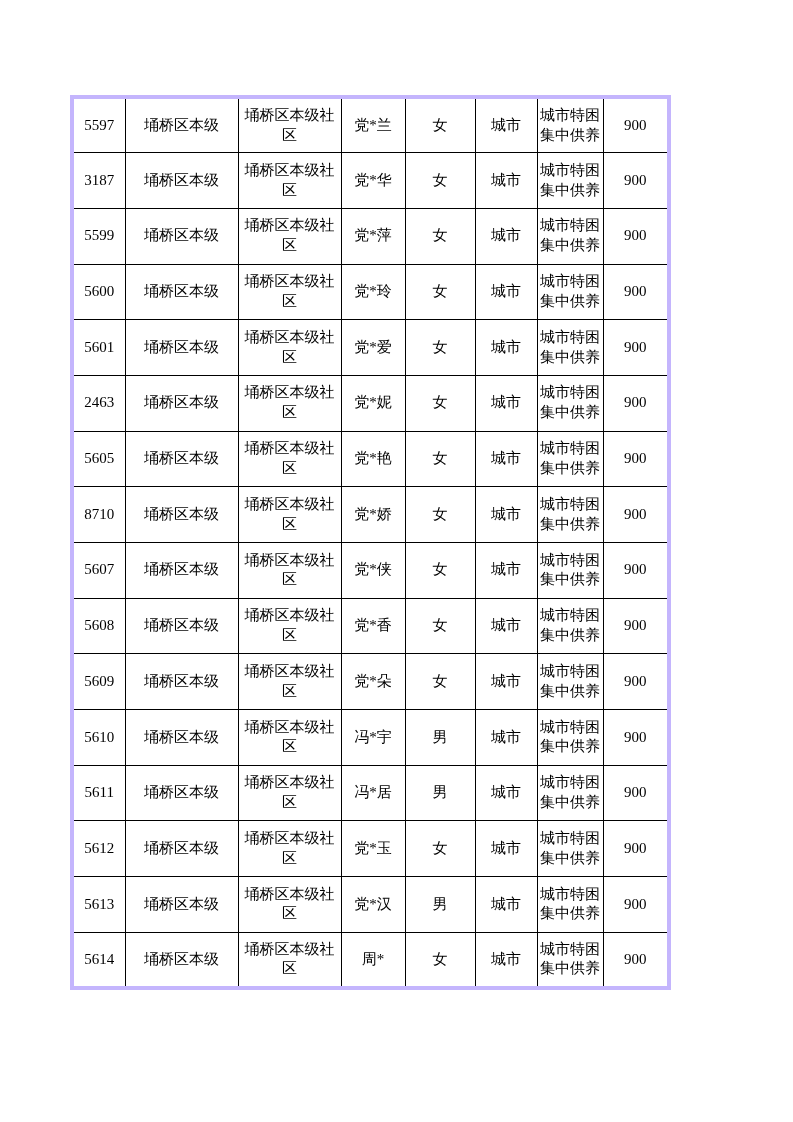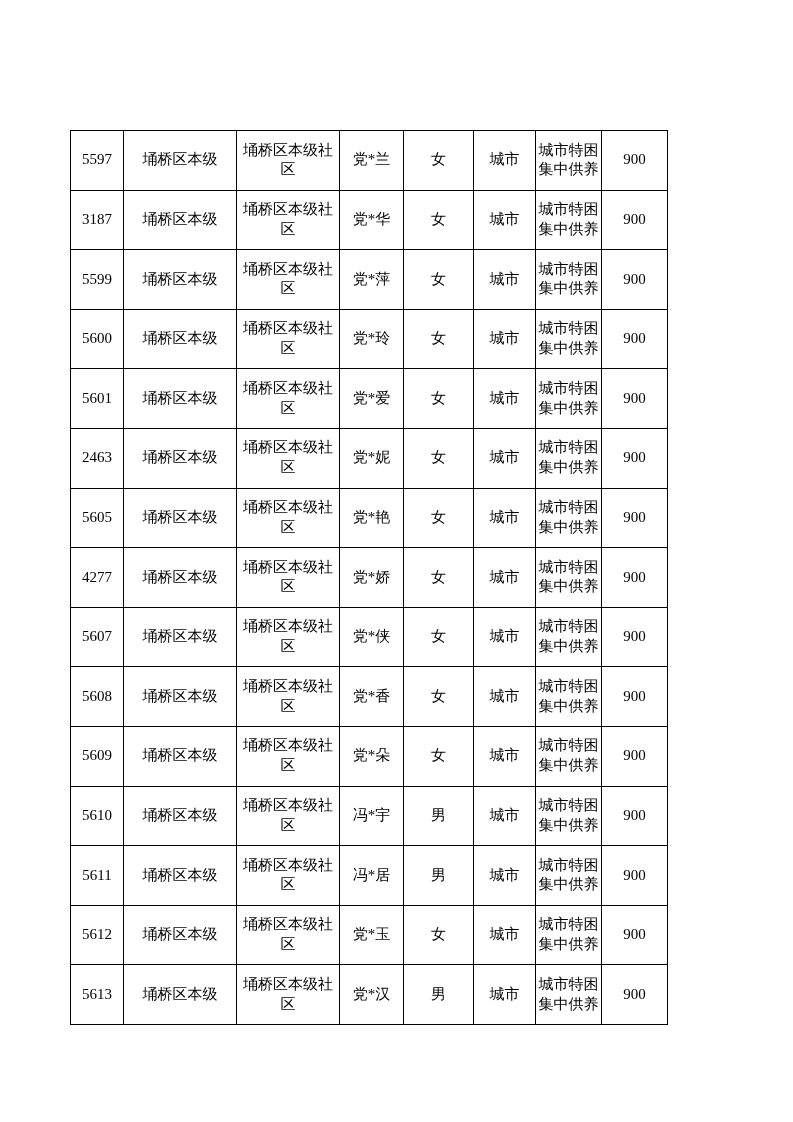--- a/index.html
+++ b/index.html
@@ -17,22 +17,21 @@
     color: #000000;
   }
   table.data-table {
     position: absolute;
     left: 70px;
     top: 95px;
     width: 597px;
     height: 895px;
     border-collapse: collapse;
     table-layout: fixed;
-    border: 1px solid #c4b5fd;
-    margin-top: 35px;
+    border: 4px solid #c4b5fd;
   }
   table.data-table td {
     border: 1.5px solid #000000;
     text-align: center;
     vertical-align: middle;
     font-size: 15px;
     line-height: 1.32;
     padding: 0 2px;
     overflow: hidden;
   }
@@ -128,21 +127,21 @@
           <td>5605</td>
           <td>埇桥区本级</td>
           <td>埇桥区本级社区</td>
           <td>党*艳</td>
           <td>女</td>
           <td>城市</td>
           <td>城市特困集中供养</td>
           <td>900</td>
         </tr>
         <tr>
-          <td>4277</td>
+          <td>8710</td>
           <td>埇桥区本级</td>
           <td>埇桥区本级社区</td>
           <td>党*娇</td>
           <td>女</td>
           <td>城市</td>
           <td>城市特困集中供养</td>
           <td>900</td>
         </tr>
         <tr>
           <td>5607</td>
@@ -203,19 +202,29 @@
           <td>城市</td>
           <td>城市特困集中供养</td>
           <td>900</td>
         </tr>
         <tr>
           <td>5613</td>
           <td>埇桥区本级</td>
           <td>埇桥区本级社区</td>
           <td>党*汉</td>
           <td>男</td>
+          <td>城市</td>
+          <td>城市特困集中供养</td>
+          <td>900</td>
+        </tr>
+        <tr>
+          <td>5614</td>
+          <td>埇桥区本级</td>
+          <td>埇桥区本级社区</td>
+          <td>周*</td>
+          <td>女</td>
           <td>城市</td>
           <td>城市特困集中供养</td>
           <td>900</td>
         </tr>
       </tbody>
   </table>
 </div>
 
 </body></html>

